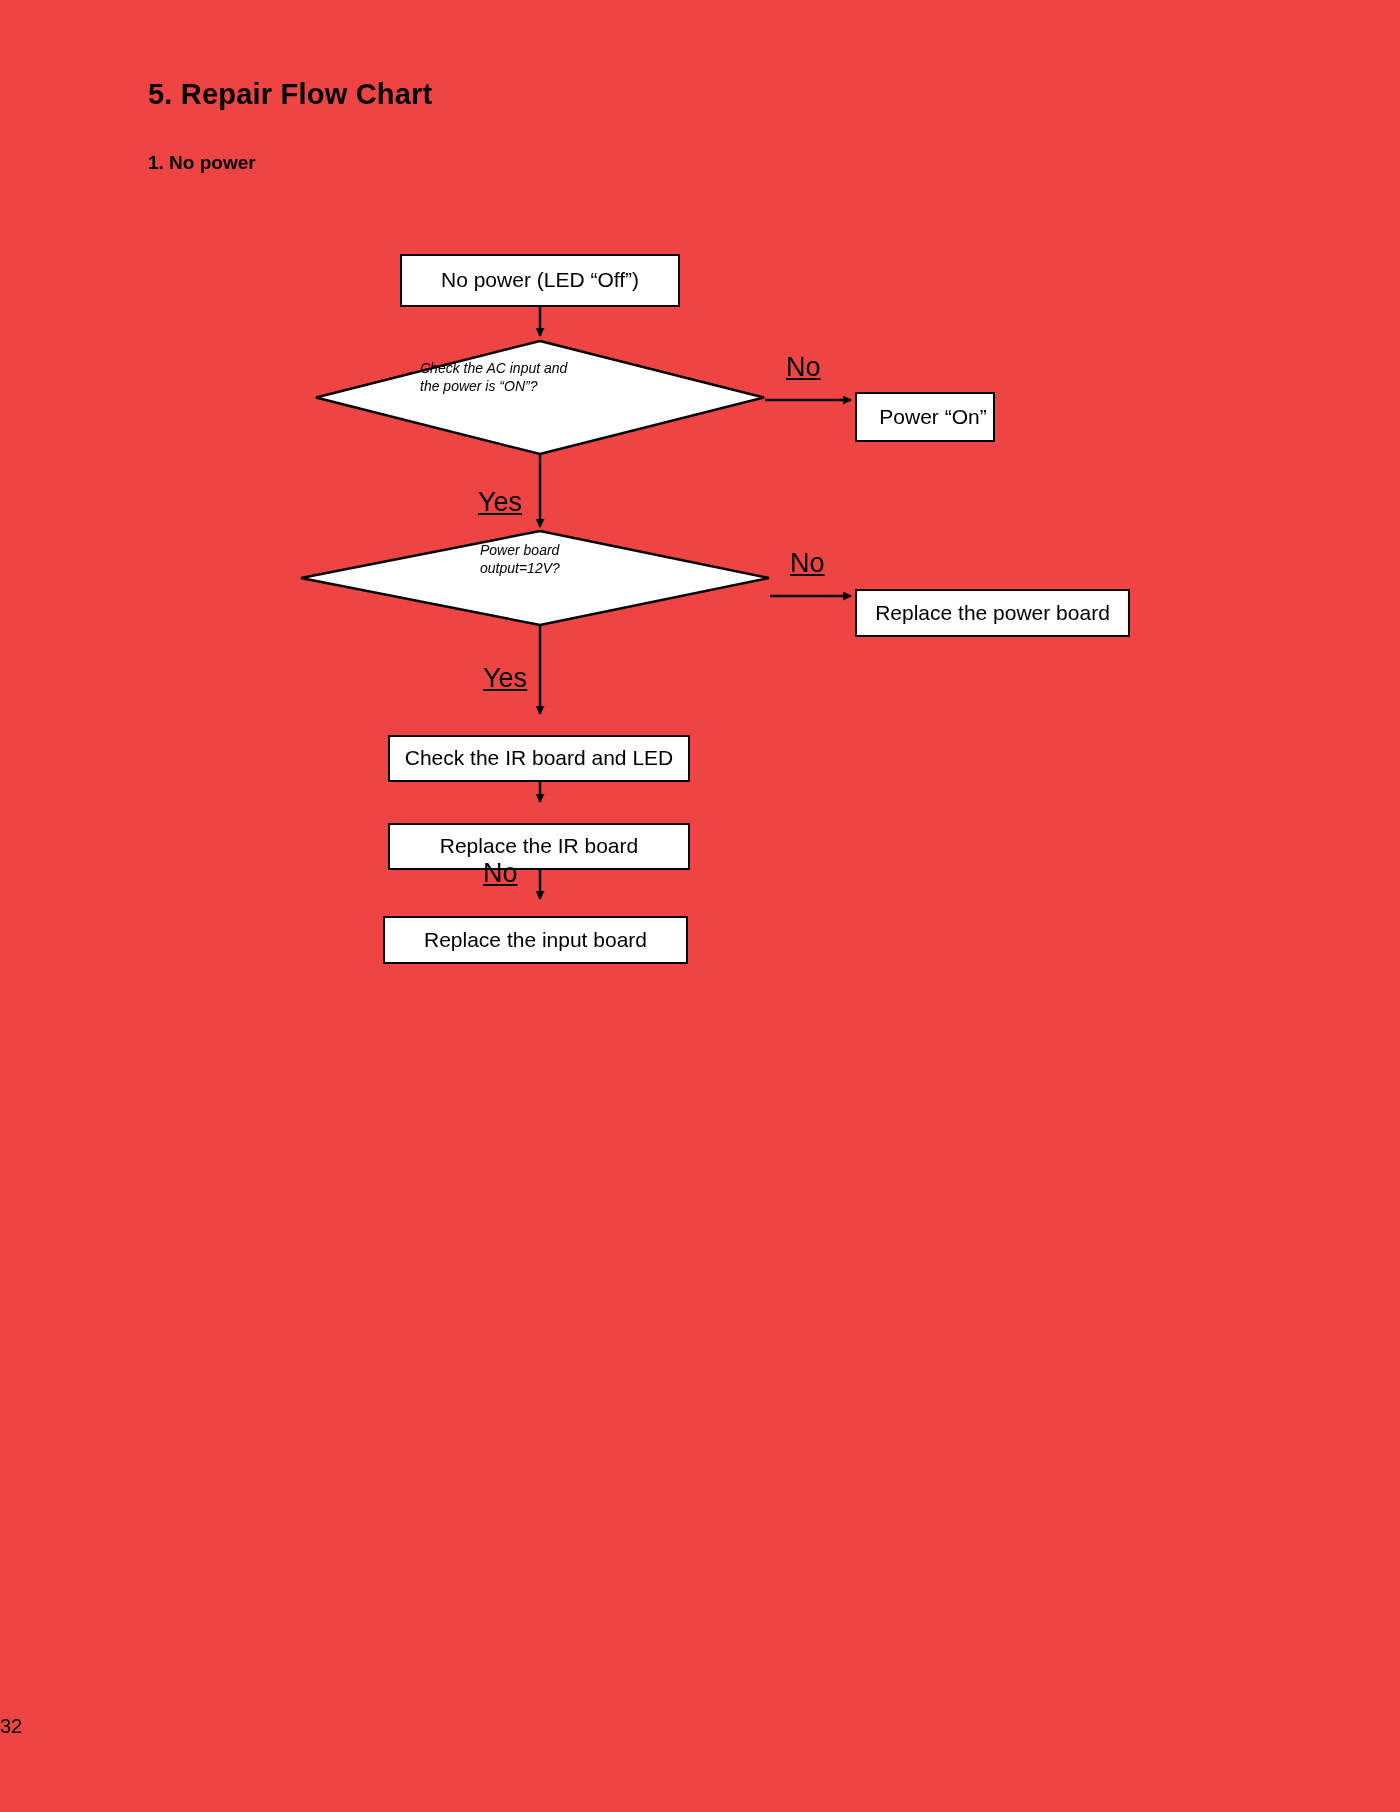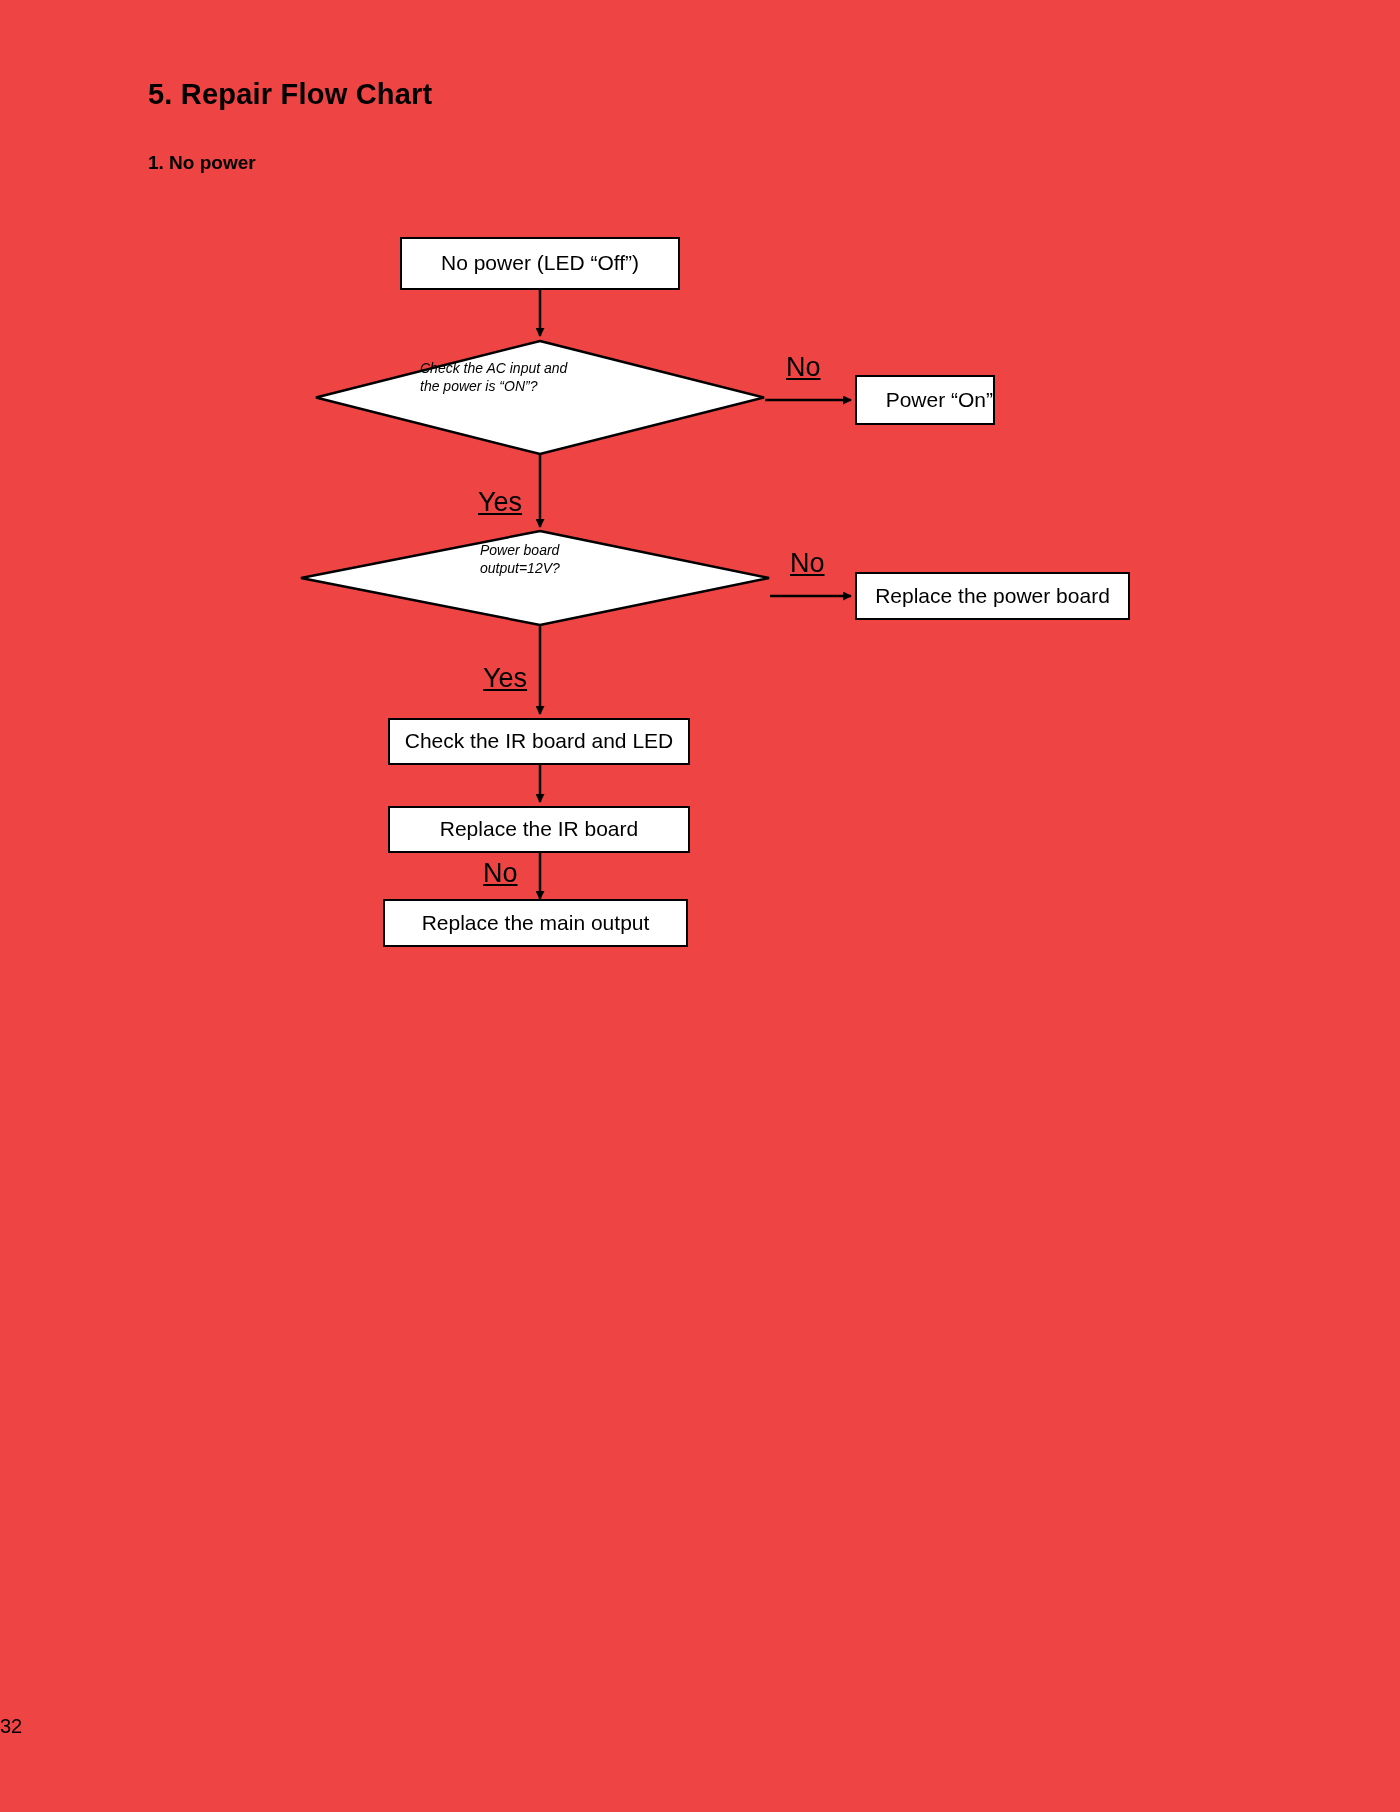--- a/index.html
+++ b/index.html
@@ -47,20 +47,21 @@
     box-sizing: border-box;
     border: 2.5px solid #000000;
     background: #ffffff;
     display: flex;
     align-items: center;
     justify-content: center;
     font-size: 21px;
     line-height: 1.25;
     text-align: center;
     white-space: nowrap;
+    margin-top: 17px;
   }
   .diamond-wrap {
     position: absolute;
   }
   .diamond-wrap svg {
     position: absolute;
     left: 0;
     top: 0;
     overflow: visible;
   }
@@ -134,21 +135,21 @@
         <polygon points="225,1 449,57.5 225,114 1,57.5" fill="#ffffff" stroke="#000000" stroke-width="2.5"></polygon>
       </svg>
       <div class="diamond-text" style="left:105px; top:20px;">
         <div>Check the AC input and</div>
         <div>the power is “ON”?</div>
       </div>
     </div>
 
     <div class="edge-label" style="left:786px; top:352px;">No</div>
 
-    <div class="node-box" style="left:855px; top:375px; width:140px; height:50px; justify-content:flex-end; padding-left:16px;">
+    <div class="node-box" style="left:855px; top:375px; width:140px; height:50px; justify-content:center; padding-left:16px;">
       <span>Power “On”</span>
     </div>
 
     <div class="edge-label" style="left:478px; top:487px;">Yes</div>
 
     <div class="diamond-wrap" style="left:300px; top:530px; width:470px; height:96px;">
       <svg width="470" height="96" viewBox="0 0 470 96">
         <polygon points="240,1 469,48 240,95 1,48" fill="#ffffff" stroke="#000000" stroke-width="2.5"></polygon>
       </svg>
       <div class="diamond-text" style="left:180px; top:12px;">
@@ -169,20 +170,20 @@
       <span>Replace the IR board</span>
     </div>
 
     <div class="node-box" style="left:388px; top:718px; width:302px; height:47px;">
       <span>Check the IR board and LED</span>
     </div>
 
     <div class="edge-label" style="left:483px; top:858px;">No</div>
 
     <div class="node-box" style="left:383px; top:899px; width:305px; height:48px;">
-      <span>Replace the main output</span>
+      <span>Replace the input board</span>
     </div>
 
   </div>
 
   <div class="page-number">32</div>
 
 </div>
 
 </body></html>

